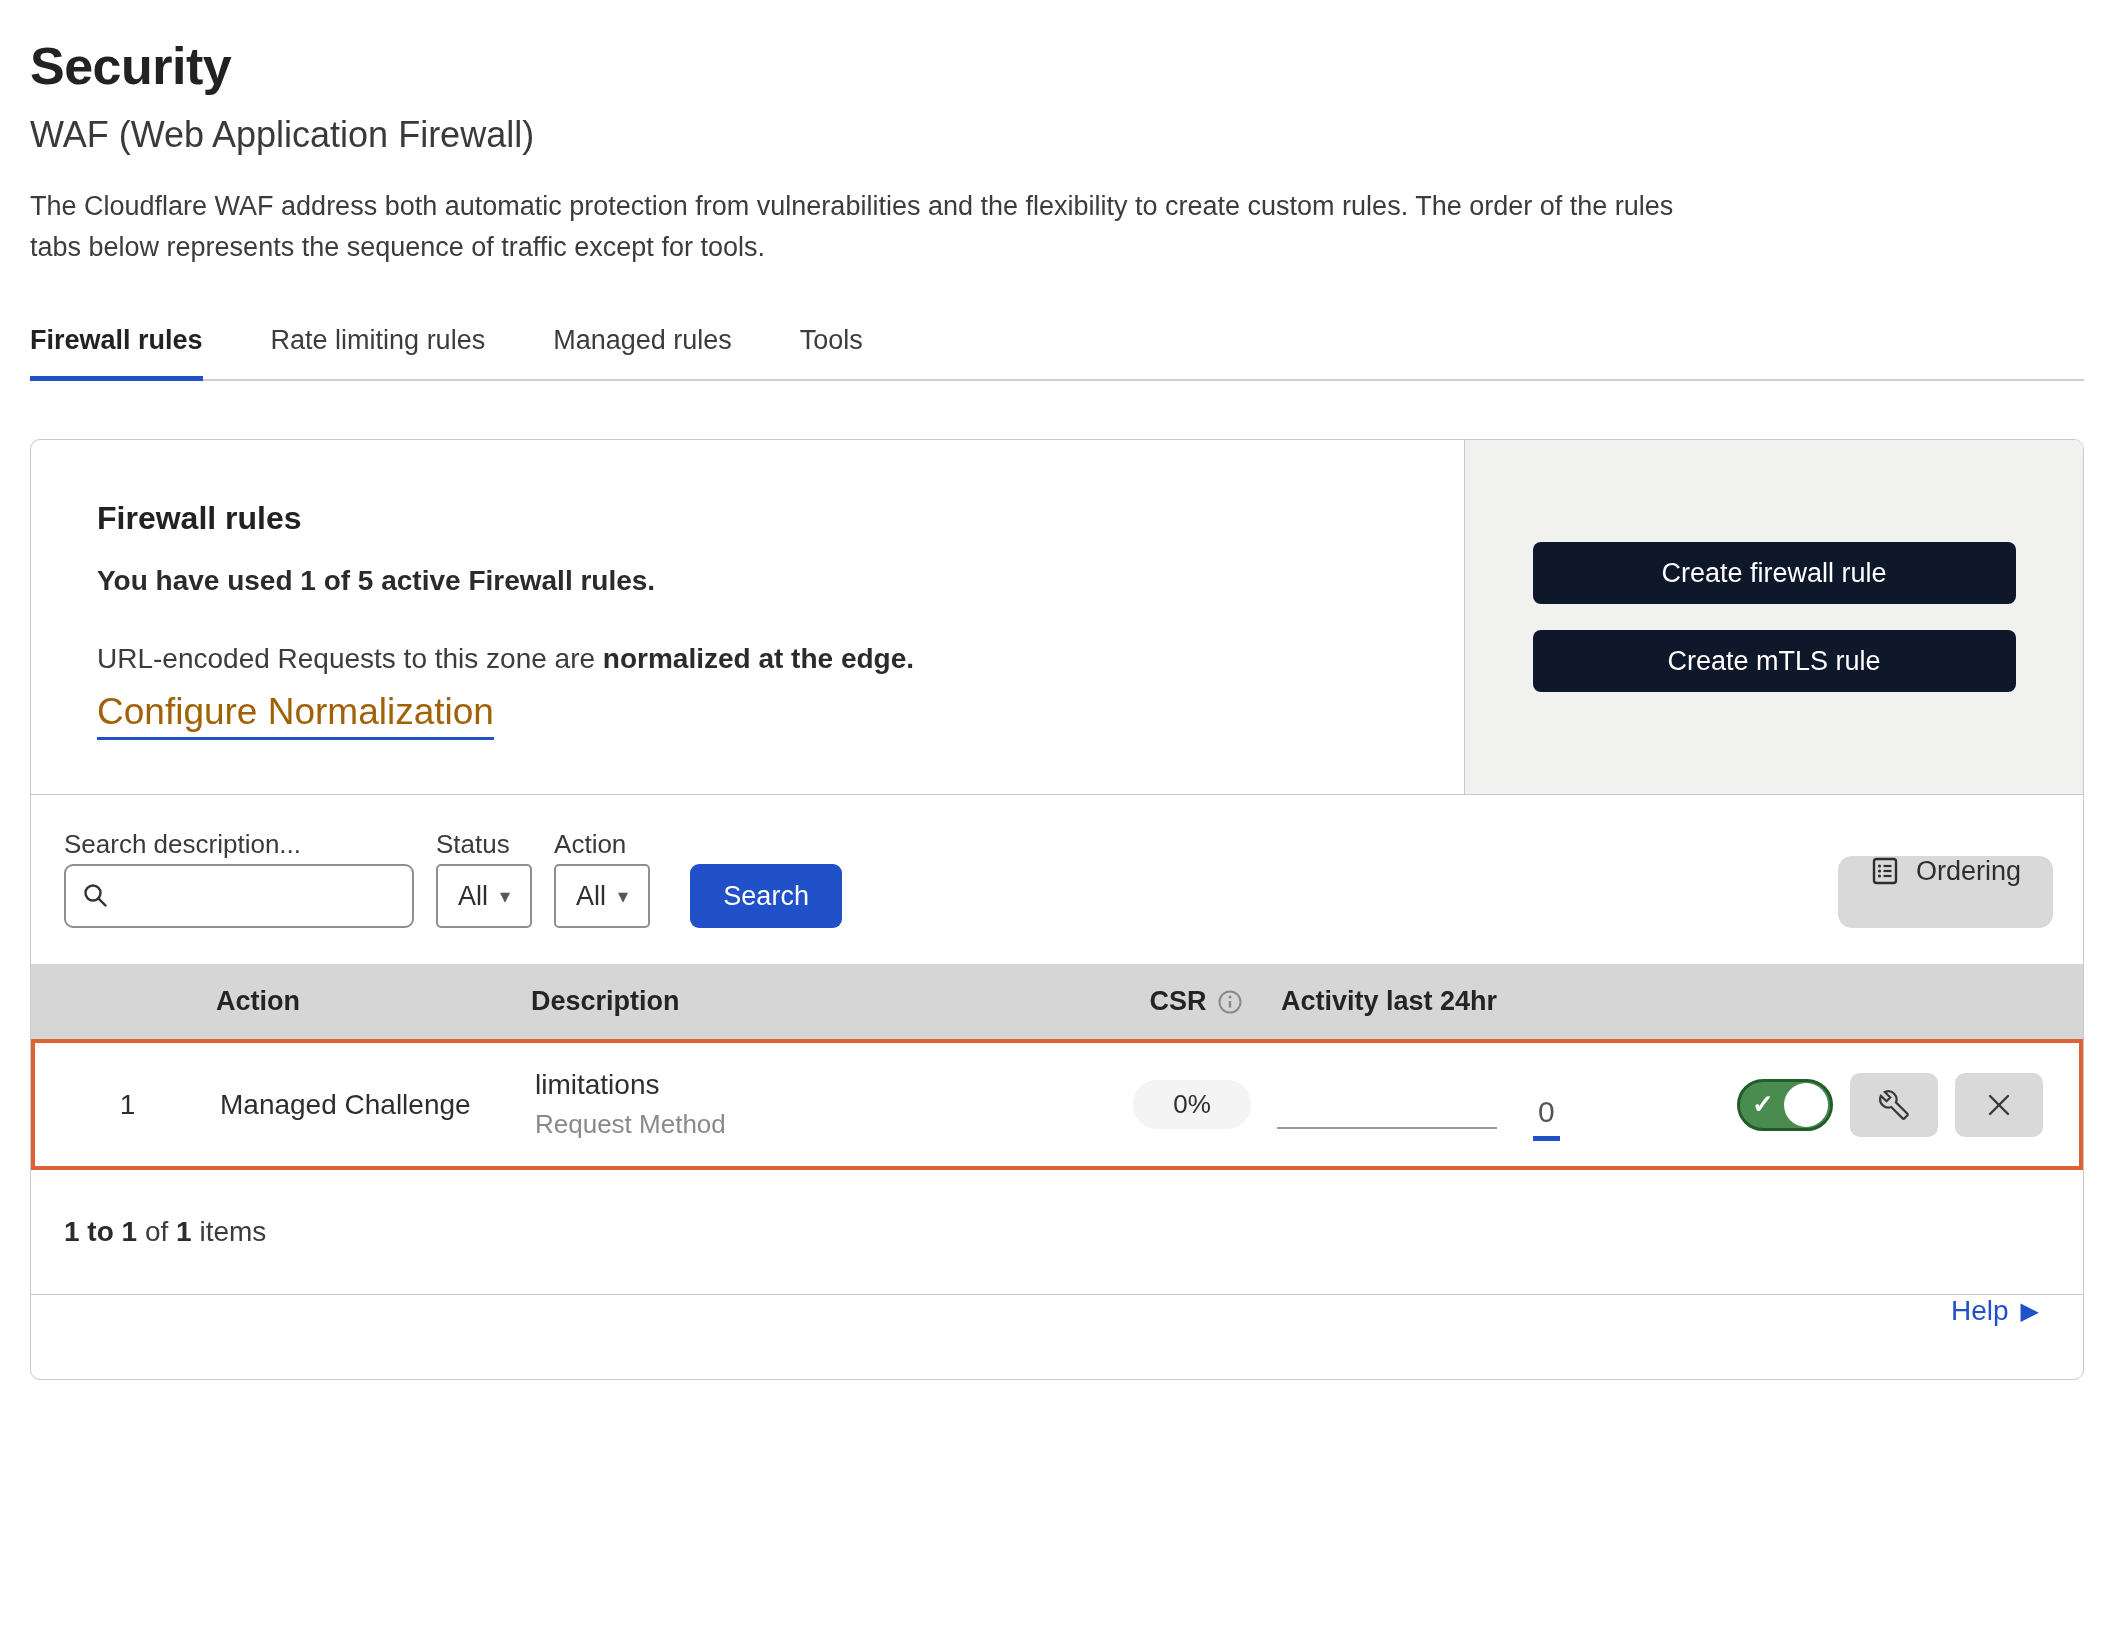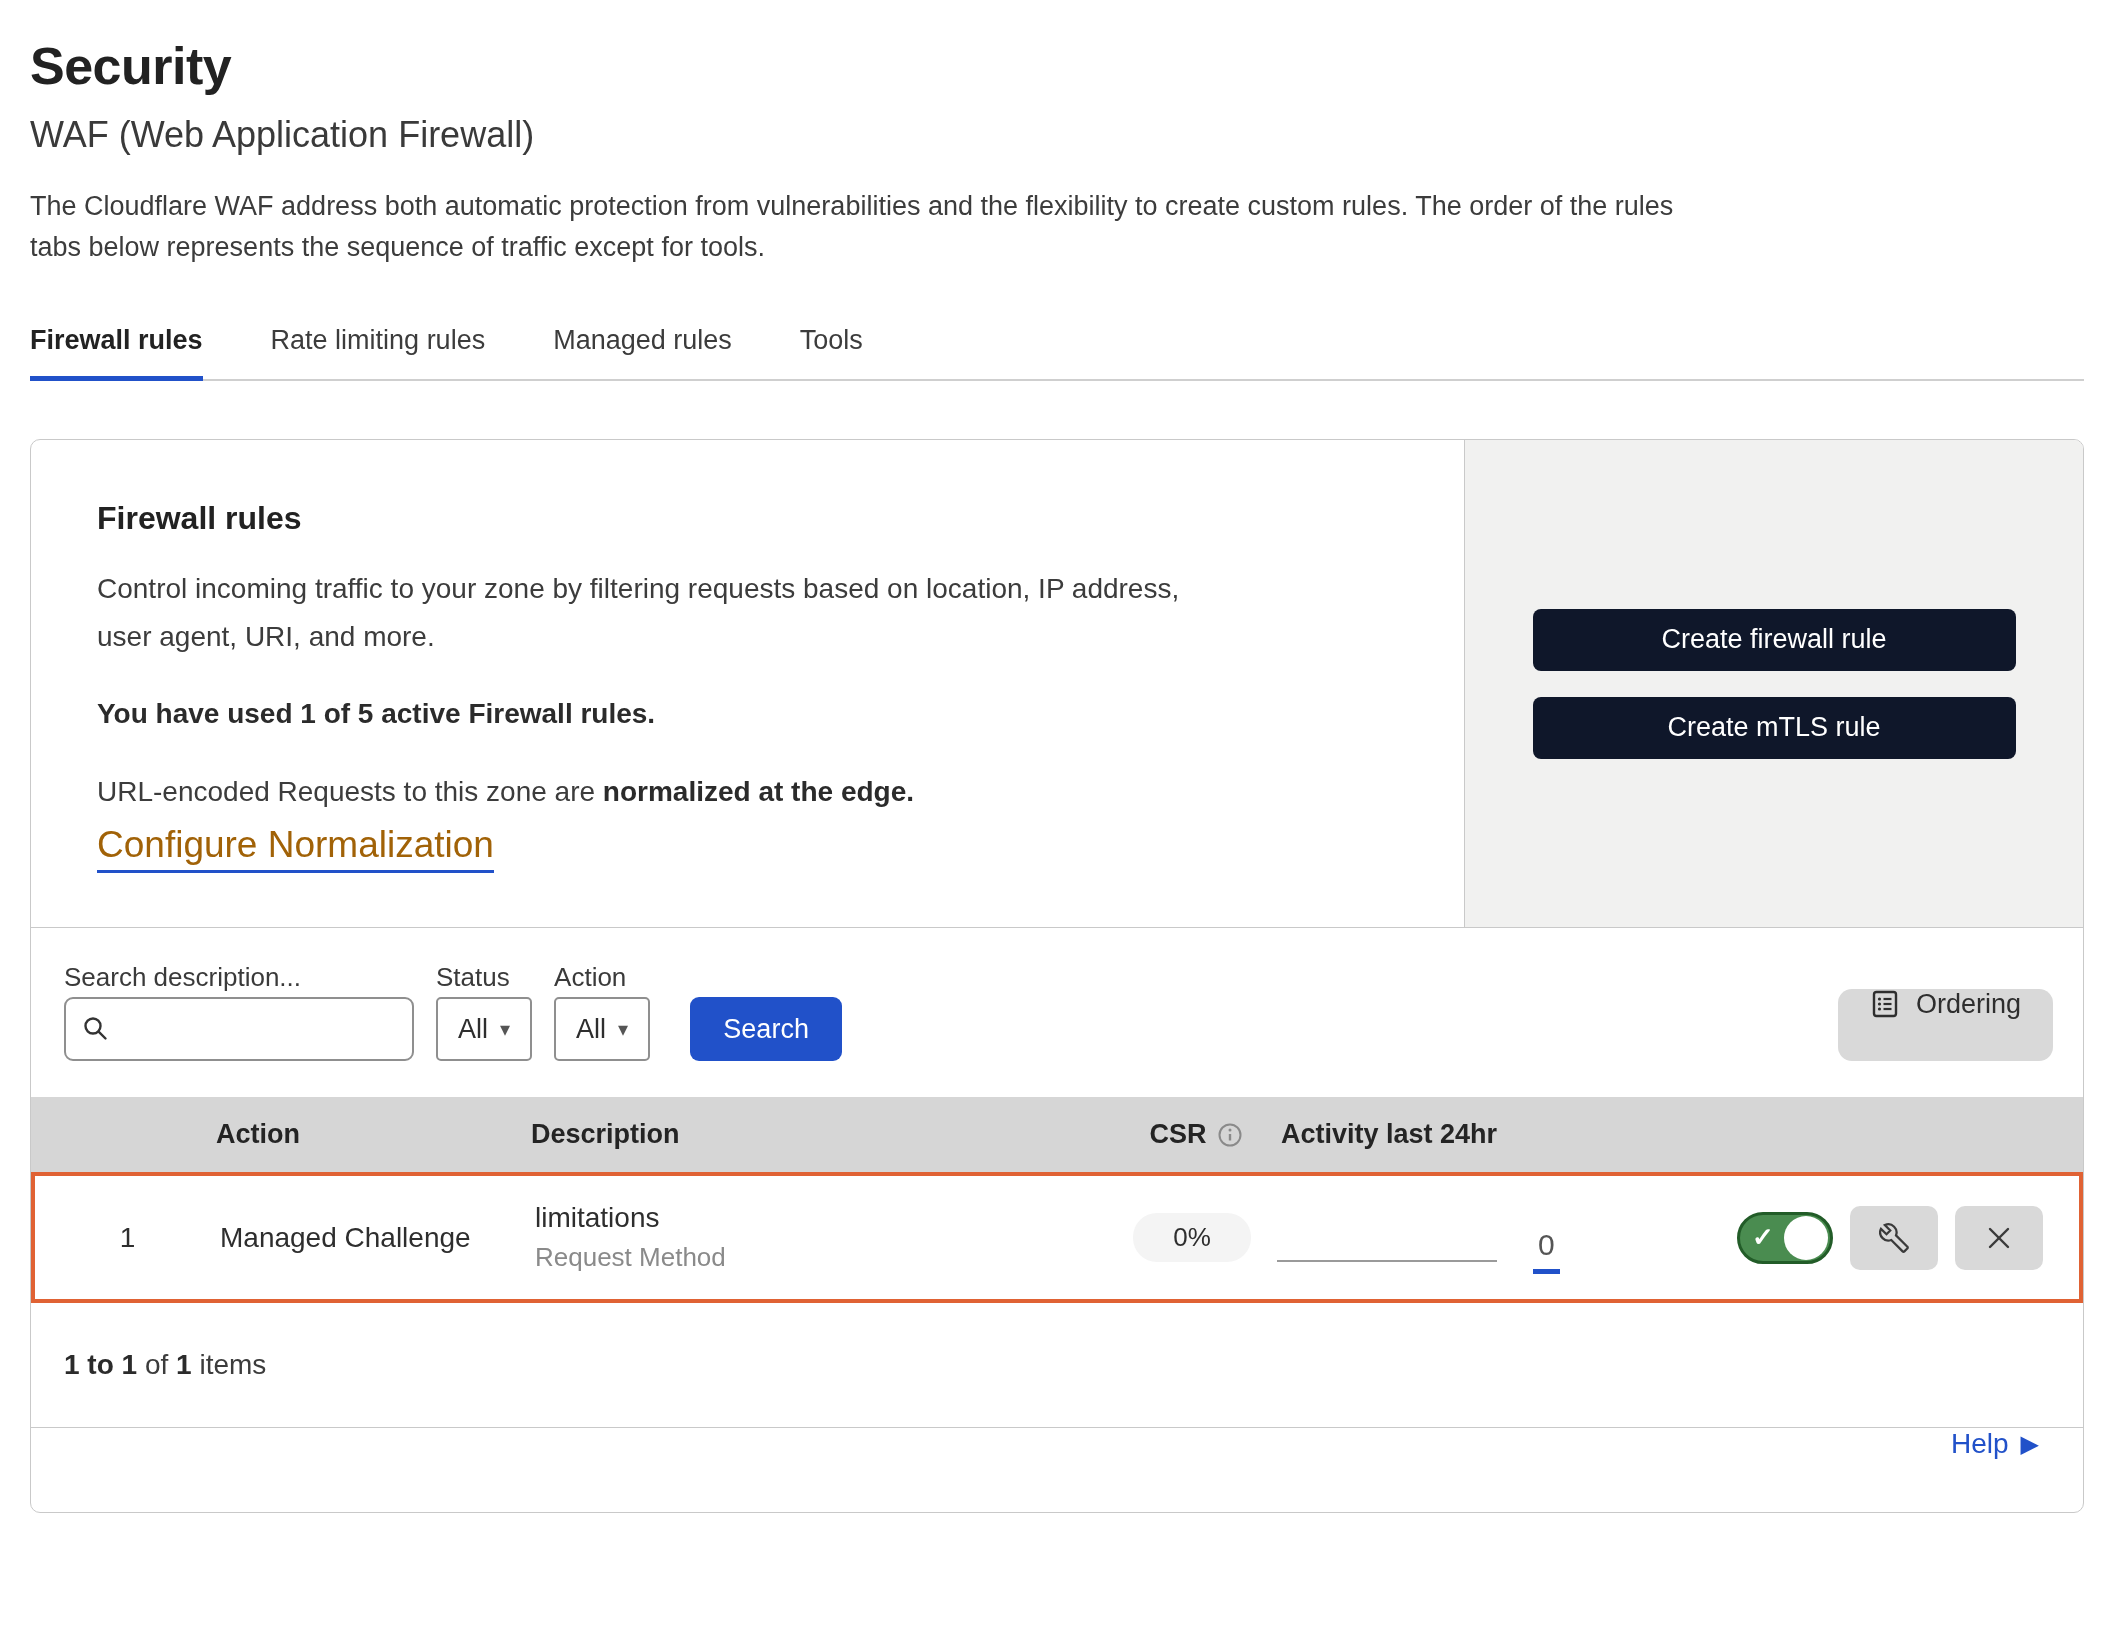--- a/index.html
+++ b/index.html
@@ -85,21 +85,20 @@
     <div class="tab">Rate limiting rules</div>
     <div class="tab">Managed rules</div>
     <div class="tab">Tools</div>
   </div>
 
   <div class="card">
 
     <div class="card-top">
       <div class="card-top-left">
         <h3 class="section-title">Firewall rules</h3>
-        <p class="section-desc"><span>Control incoming traffic to your zone by filtering requests based on location, IP address,</span><br><span>user agent, URI, and more.</span></p>
         <p class="usage-line">You have used 1 of 5 active Firewall rules.</p>
         <p class="norm-line"><span>URL-encoded Requests to this zone are </span><b>normalized at the edge.</b></p>
         <a class="config-link">Configure Normalization</a>
       </div>
       <div class="side-panel">
         <button class="btn-primary">Create firewall rule</button>
         <button class="btn-primary">Create mTLS rule</button>
       </div>
     </div>
 

